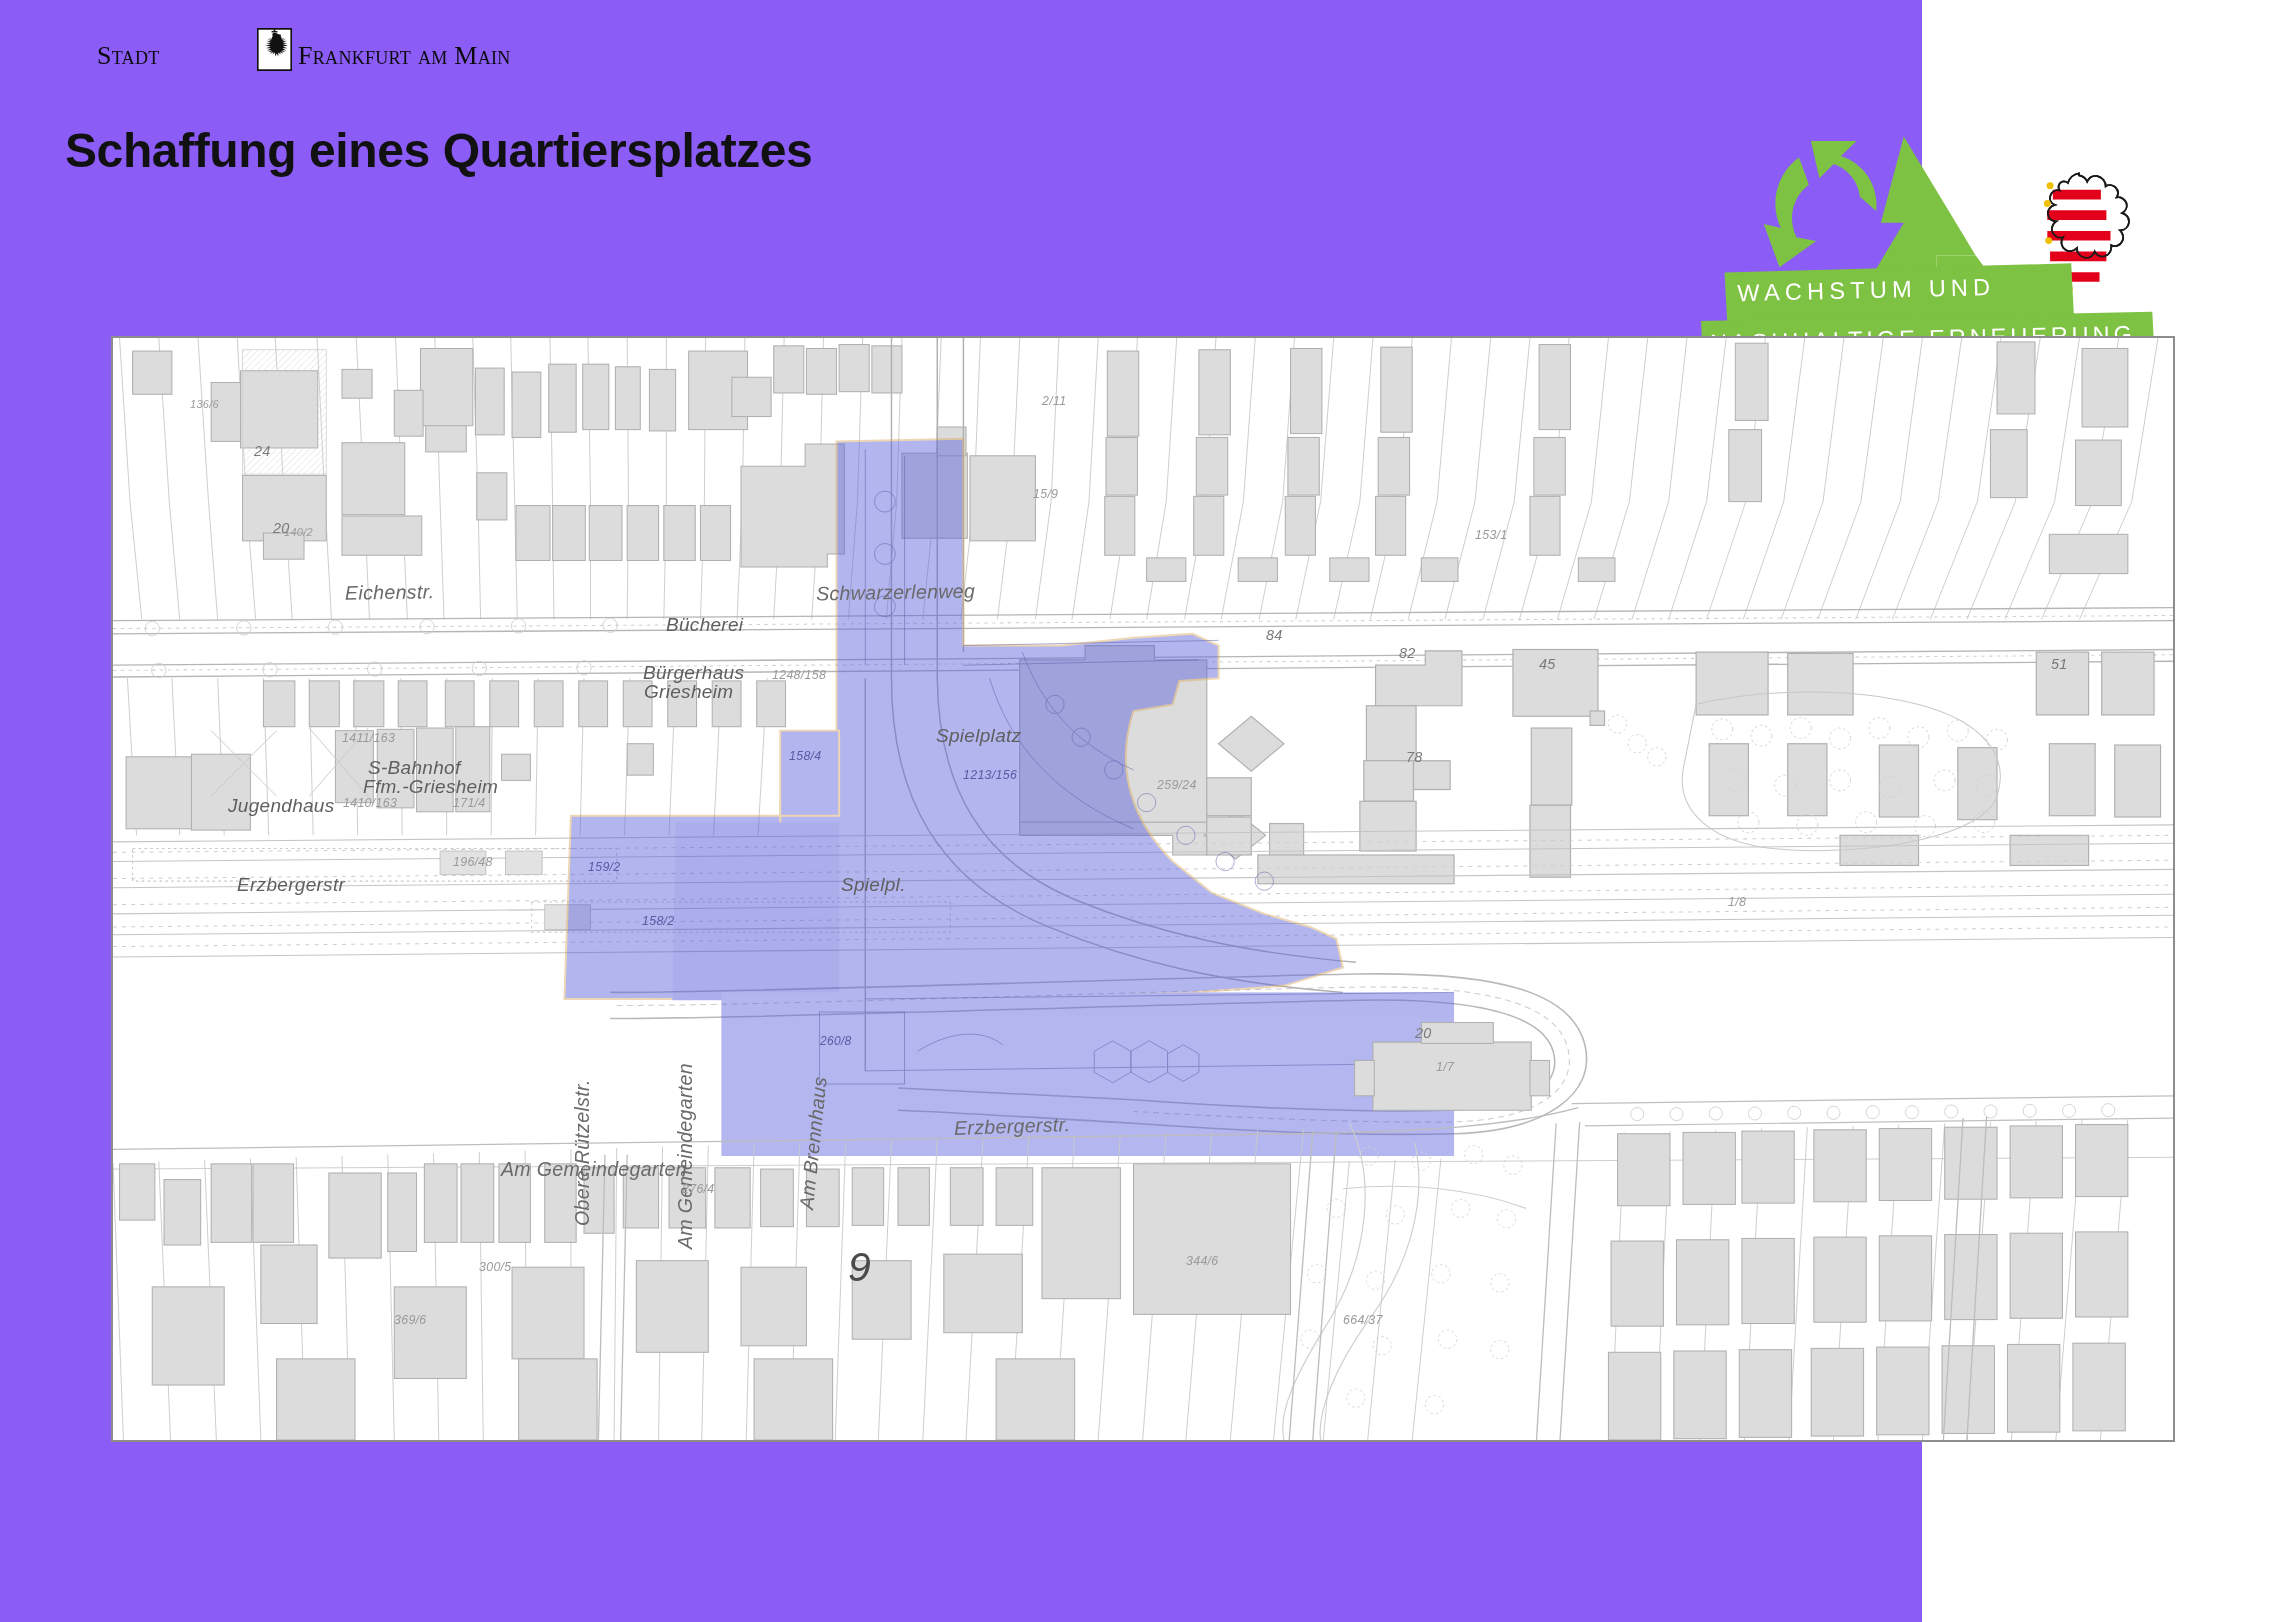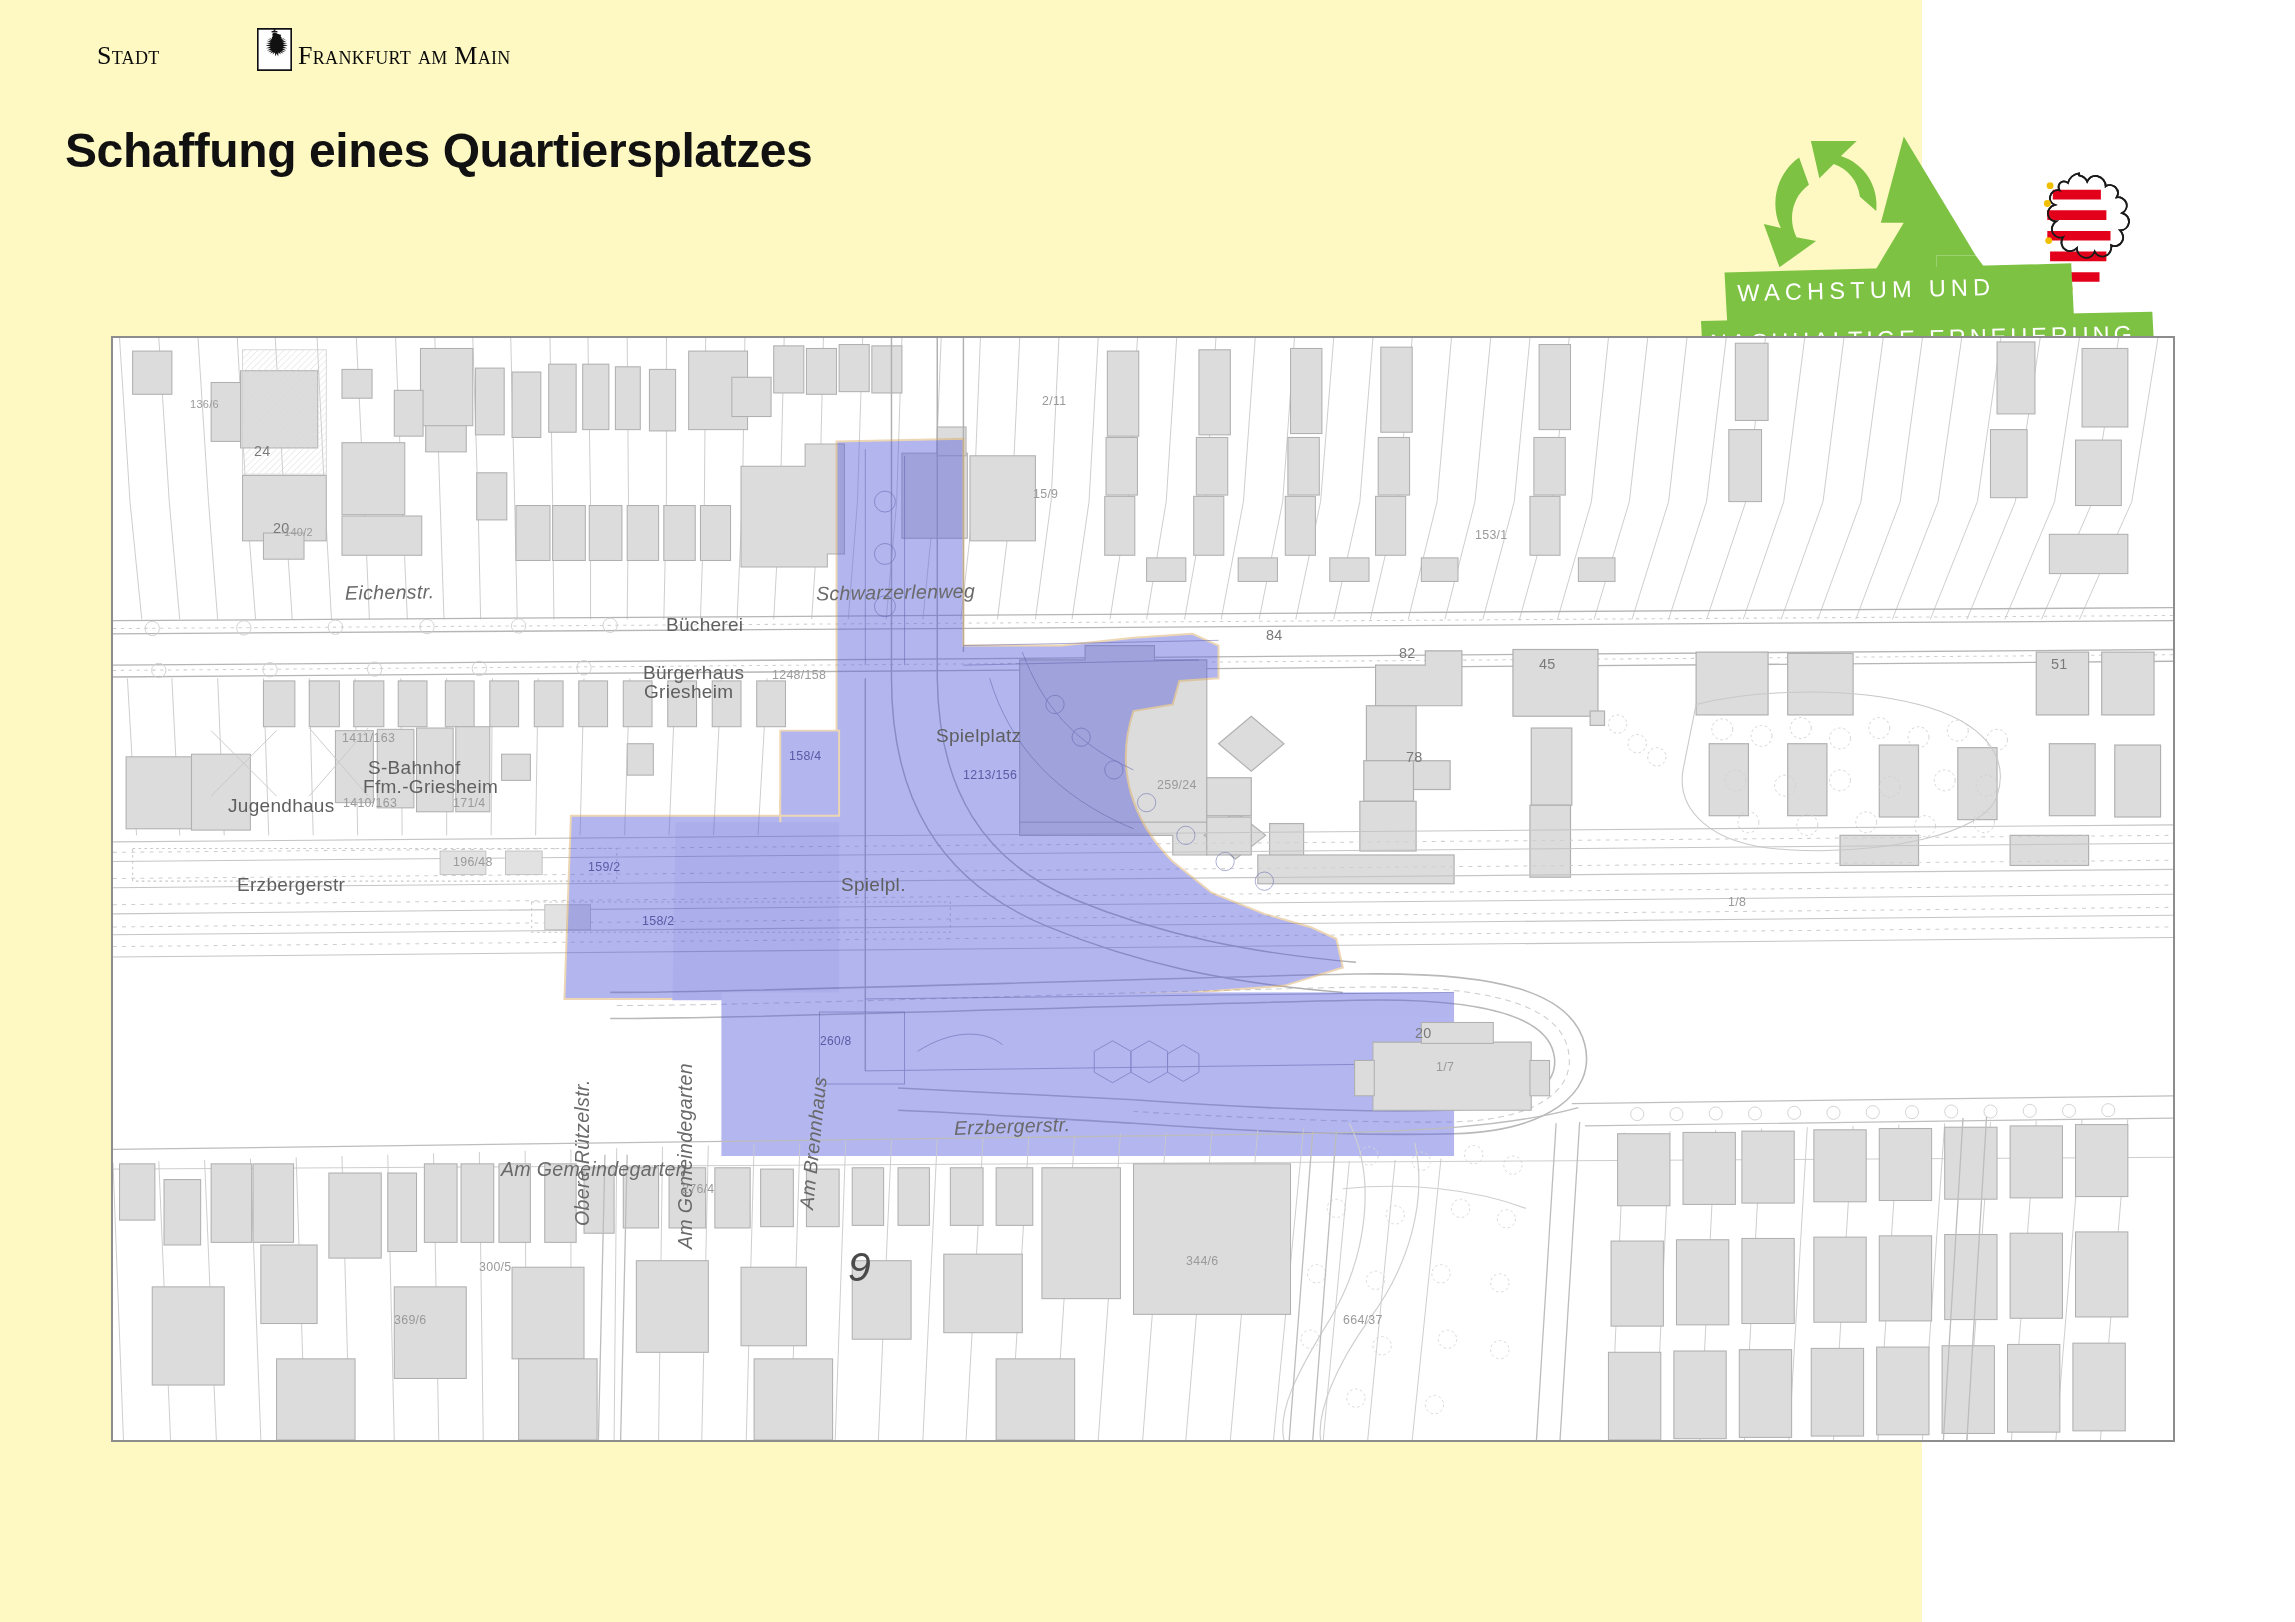--- a/index.html
+++ b/index.html
@@ -2,21 +2,21 @@
 <html style="font-size:10.5px"><head>
 <meta charset="utf-8">
 <style>
   * { box-sizing: border-box; margin: 0; padding: 0; }
   html, body {
     width: 2295px; height: 1622px;
     background: #ffffff;
     font-family: "Liberation Sans", sans-serif;
     overflow: hidden;
   }
-  .page { position: relative; width: 1922px; height: 1622px; background:#fef9c3; }
+  .page { position: relative; width: 1922px; height: 1622px; background:#8b5cf6; }
 
   
   .city-logo { position:absolute; left:97px; top:11.8px; width:419px; height:60px; display:flex; align-items:flex-end; }
   .city-logo .eagle { width:35px; height:43px; position:relative; margin:0 6.5px 1.3px 97px; flex:none; }
   .city-logo .eagle svg { width:100%; height:100%; display:block; }
   .city-logo .word { font-family:"Liberation Serif", serif; font-size:26px; letter-spacing:0.3px; color:#0b0b0b;
                      font-variant: small-caps; line-height:1; white-space:nowrap; padding-bottom:2.6px;}
   .city-logo .word.left { margin-left:0; }
 
   .title-block { position:absolute; left:65px; top:119px; }
@@ -30,21 +30,21 @@
   
   .map-frame {
     position:absolute; left:111px; top:336px; width:2064px; height:1106px;
     border:2px solid #8d8d8d; background:#ffffff; overflow:hidden;
   }
   .map-inner { position:absolute; inset:0; }
   .map-svg { position:absolute; inset:0; width:100%; height:100%; display:block; }
 
   .map-label {
     position:absolute; color:#6d6d6d; font-family:"Liberation Sans", sans-serif;
-    font-size:17px; white-space:nowrap; letter-spacing:0.3px;
+    font-size:17px; white-space:nowrap; letter-spacing:0.3px;font-style:italic;
   }
   .map-label.street { font-style:italic; font-size:19.6px; color:#6a6a6a; }
   .map-label.poi { font-size:19px; color:#5f5f5f; }
   .map-label.vert { transform-origin: 0 0; }
   .map-label.bignum { font-size:41px; color:#4a4a4a; font-style:italic; }
 
   
   .footer { position:absolute; left:0; top:1465px; width:2295px; height:157px; }
 </style>
 </head>

